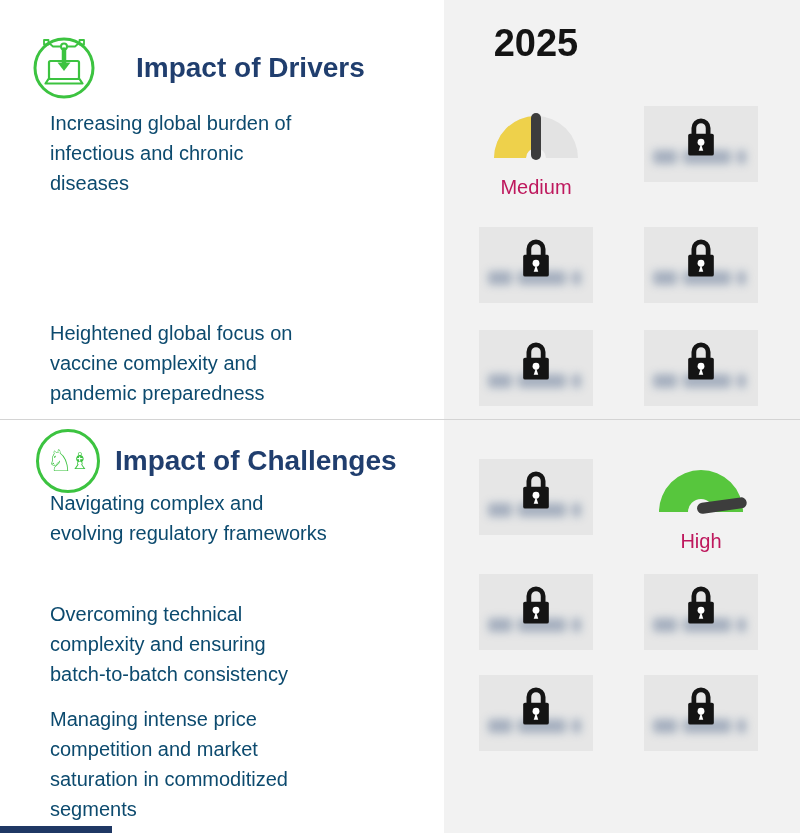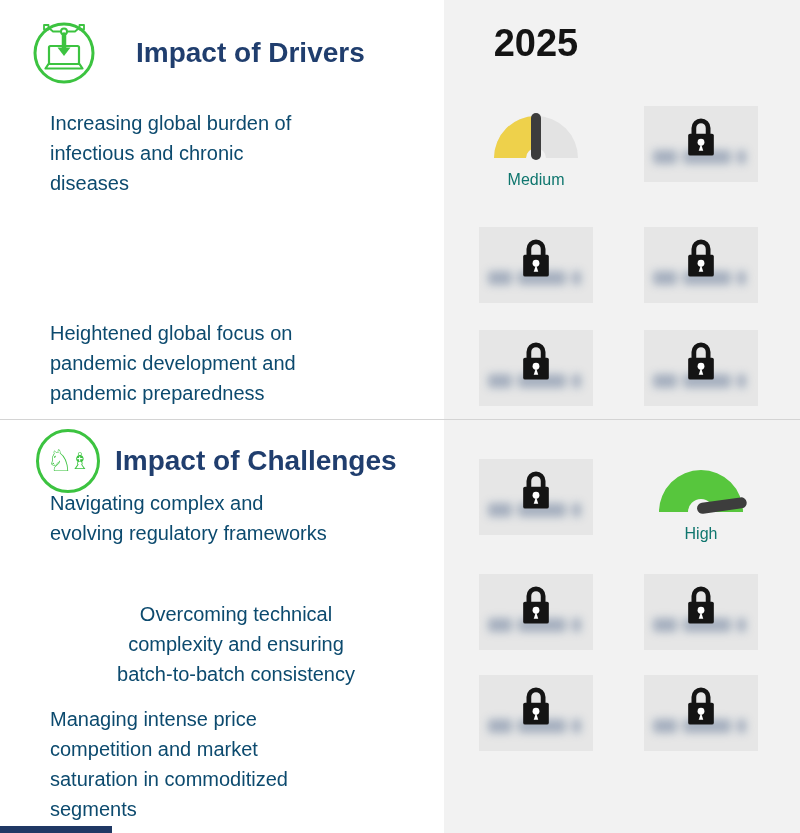--- a/index.html
+++ b/index.html
@@ -7,46 +7,46 @@
     position:relative;width:800px;height:833px;background:#ffffff;
     font-family:"Liberation Sans",sans-serif;color:#161616;overflow:hidden;
   }
   .right-panel{position:absolute;left:444px;top:0;width:356px;height:833px;background:#f2f2f2;}
   .divider{position:absolute;left:0;top:419px;width:800px;height:1px;background:#d4d4d4;}
   .year-header{position:absolute;top:22px;width:114px;text-align:center;
     font-size:38px;font-weight:700;color:#141414;}
   .yh-2025{left:479px;} .yh-2029{left:644px;}
 
   .sec-header{position:absolute;display:flex;align-items:center;gap:15px;}
-  .sec-drivers{left:32px;top:21px;gap:40px;}
+  .sec-drivers{left:32px;top:36px;gap:40px;}
   .sec-challenges{left:36px;top:429px;}
   .sec-title{font-size:28px;font-weight:700;color:#203e6e;margin:0;line-height:1.1;}
   .icon-circle{width:64px;height:64px;border-radius:50%;display:flex;align-items:center;
     justify-content:center;flex:0 0 auto;}
   .chess-circle{width:58px;height:58px;border:3px solid #3cc340;color:#3cc340;
     font-family:"DejaVu Sans",sans-serif;}
   .knight{font-size:30px;line-height:1;}
   .bishop{font-size:23px;line-height:1;margin-left:-4px;}
 
   .item{position:absolute;left:50px;width:372px;font-size:20px;line-height:30px;
     font-weight:500;color:#0c4a6e;white-space:pre-line;}
   .it-1{top:108px;} .it-2{top:213px;} .it-3{top:318px;}
-  .it-4{top:488px;} .it-5{top:599px;text-align:center;} .it-6{top:704px;}
+  .it-4{top:488px;} .it-5{top:599px;} .it-6{top:704px;}
 
   .locked-cell{position:absolute;width:114px;height:76px;background:#e6e6e6;cursor:pointer;overflow:hidden;}
   .blur-row{position:absolute;left:9px;top:44px;height:14px;display:flex;gap:6px;
     filter:blur(4px);opacity:.85;}
   .blur-row i{display:block;height:100%;background:#9aa6b8;border-radius:3px;}
   .blur-row i:nth-child(1){width:24px;}
   .blur-row i:nth-child(2){width:48px;}
   .blur-row i:nth-child(3){width:9px;}
   .lock-svg{position:absolute;left:50%;top:8px;transform:translateX(-50%);}
 
   .gauge{position:absolute;width:100px;text-align:center;}
-  .gauge-label{font-size:16px;color:#0f766e;line-height:18px;margin-top:1px;}
+  .gauge-label{font-size:20px;color:#be185d;line-height:18px;margin-top:8px;}
 
   .footer-bar{position:absolute;left:0;top:826px;width:112px;height:7px;background:#1f3864;}
 </style>
 </head>
 <body>
 
 <div id="canvas">
 
   <div class="right-panel"></div>
   <div class="divider"></div>
@@ -76,21 +76,21 @@
       <span class="knight">♘</span>
       <span class="bishop">♗</span>
     </span>
     <h2 class="sec-title">Impact of Challenges</h2>
   </div>
 
   <div class="item it-1">Increasing global burden of
 infectious and chronic
 diseases</div>
   <div class="item it-3">Heightened global focus on
-pandemic development and
+vaccine complexity and
 pandemic preparedness</div>
   <div class="item it-4">Navigating complex and
 evolving regulatory frameworks</div>
   <div class="item it-5">Overcoming technical
 complexity and ensuring
 batch-to-batch consistency</div>
   <div class="item it-6">Managing intense price
 competition and market
 saturation in commoditized
 segments</div>

